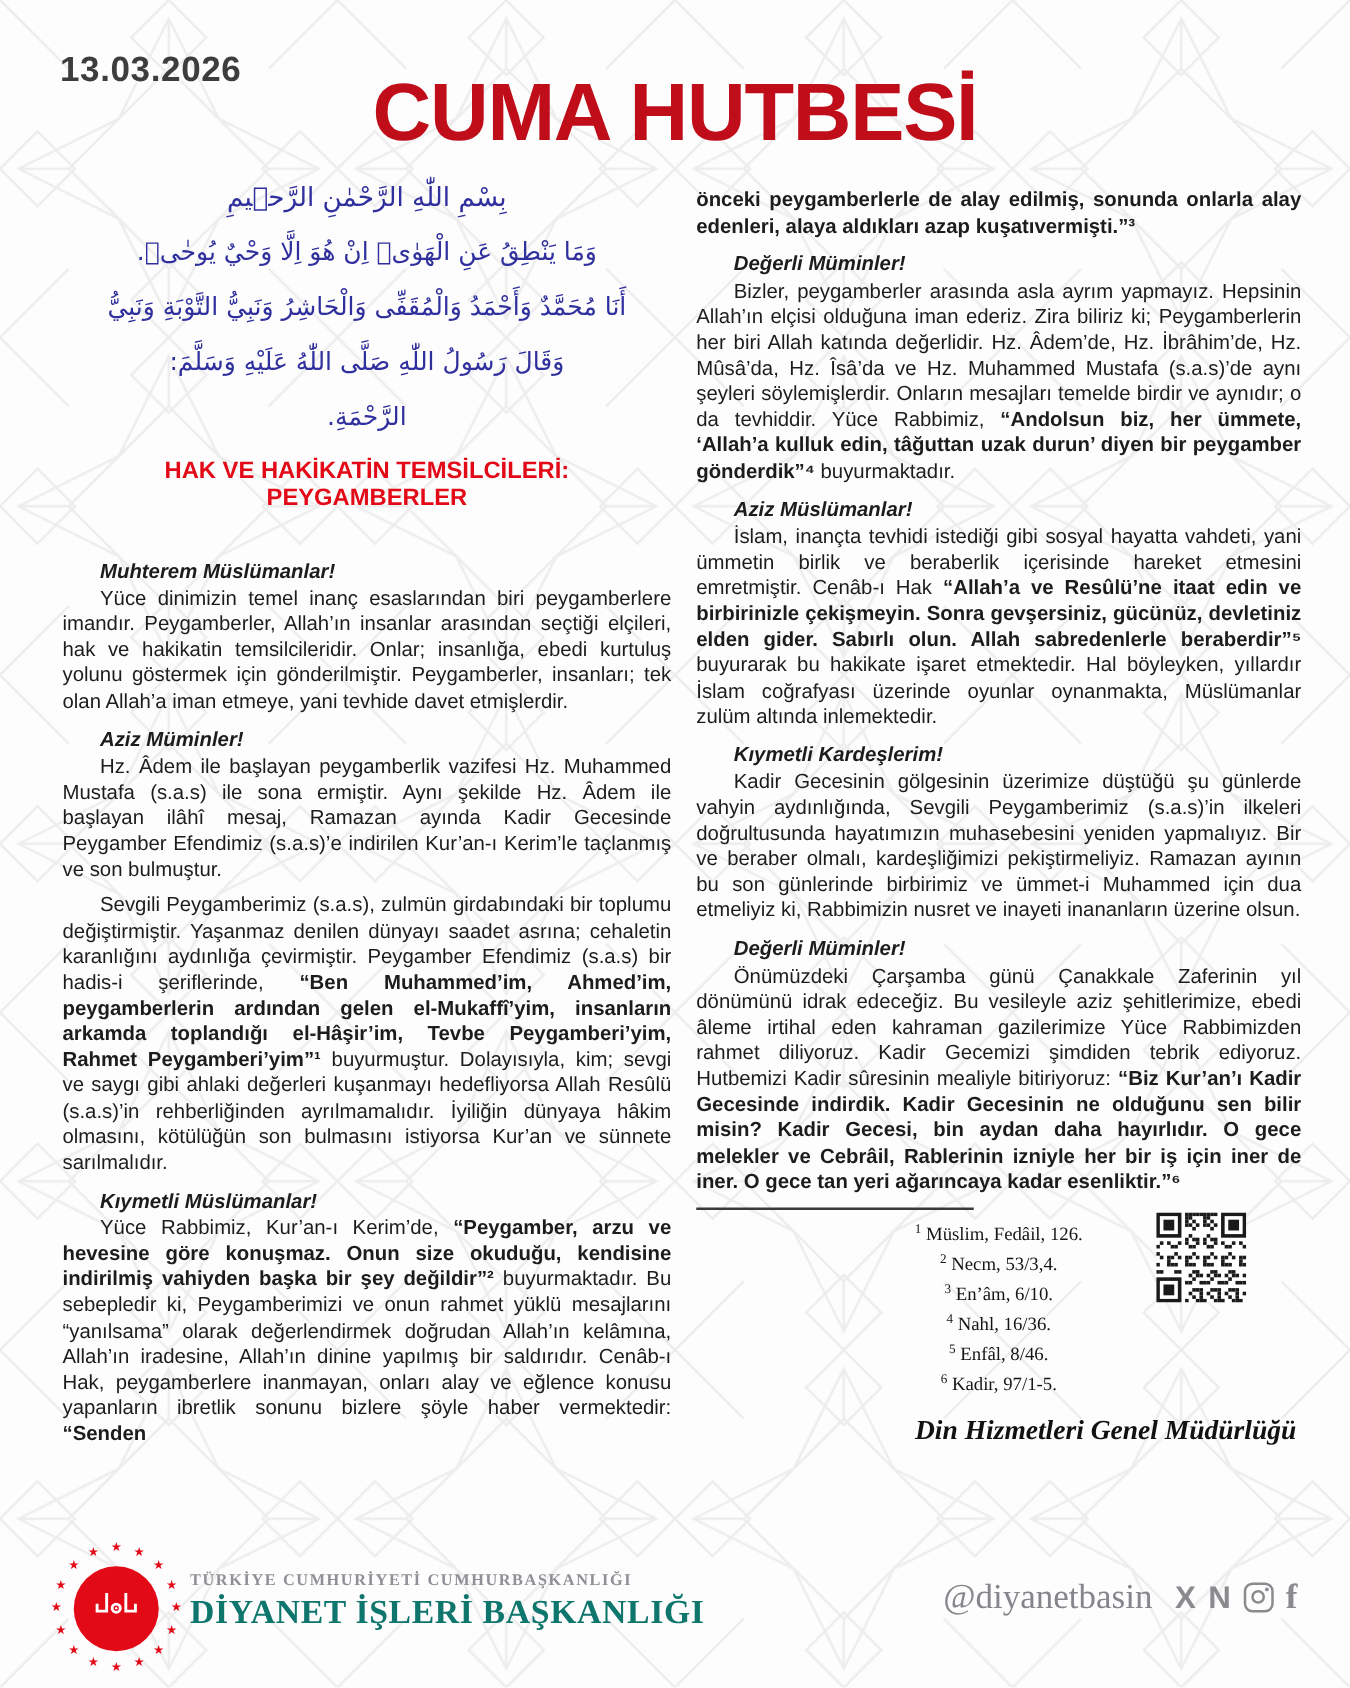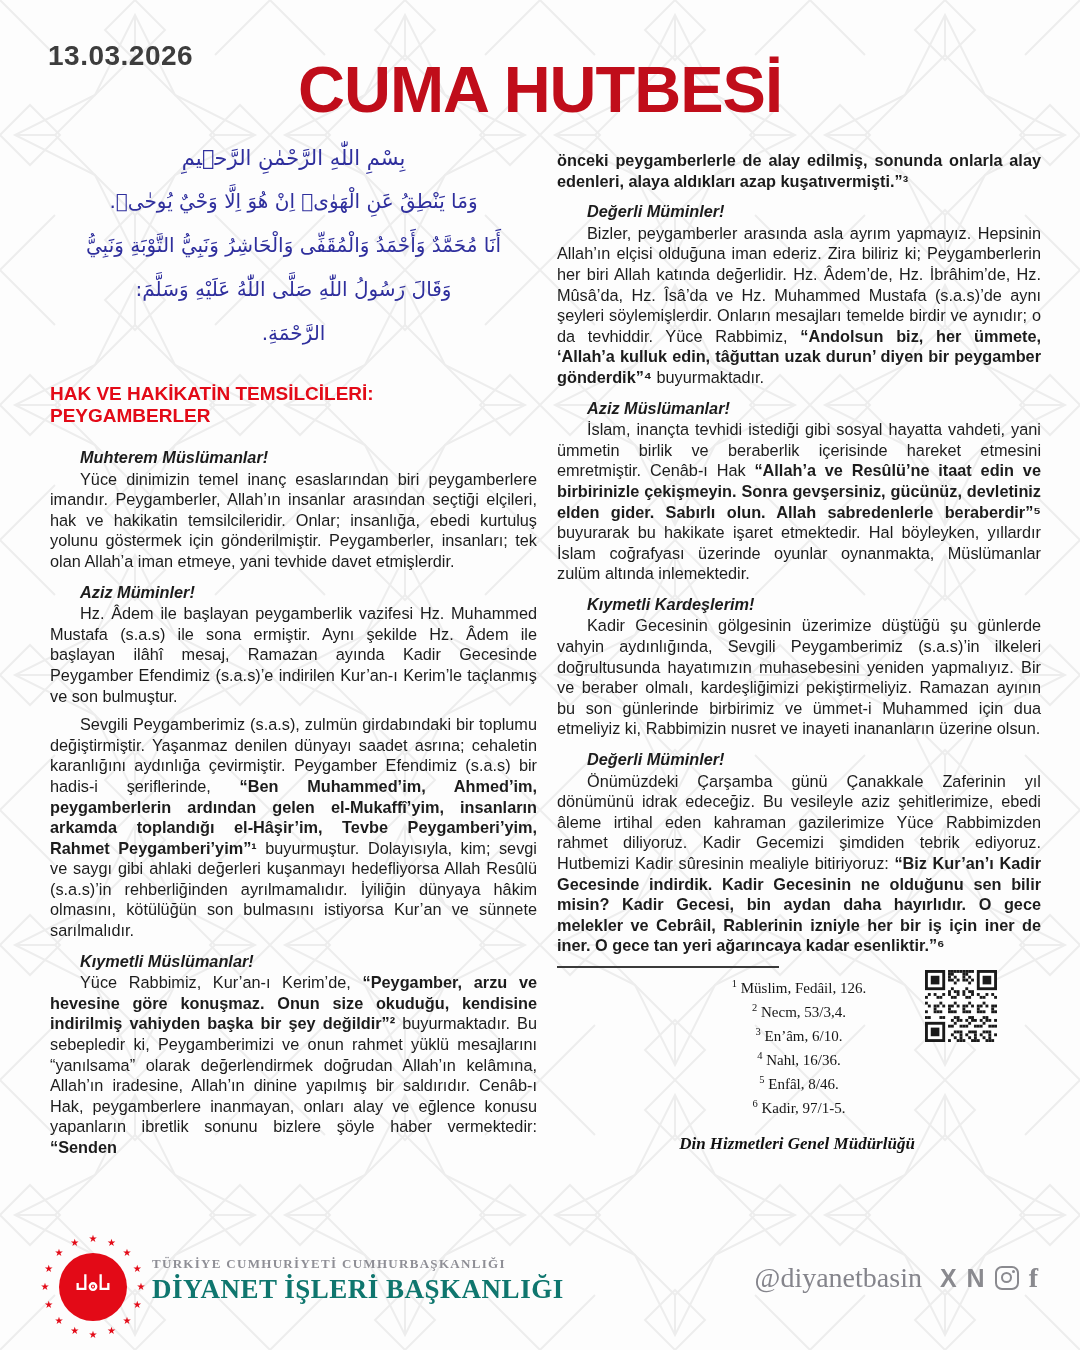--- a/index.html
+++ b/index.html
@@ -26,41 +26,41 @@
   .arabic {
     left:50px; top:146px; width:487px;
     text-align:center; direction:rtl;
     font-family:"DejaVu Sans", sans-serif;
     color:#2f2f9d;
   }
   .arabic-basmala { font-size:21px; margin-bottom:18px; }
   .arabic-line { font-size:20px; margin-bottom:17px; line-height:1.35; }
 
   .sermon-heading {
-    left:50px; top:383px; width:487px;
-    text-align:left; font-size:19px; font-weight:bold; color:#e30a17;
+    left:50px; top:366px; width:487px;
+    text-align:center; font-size:19px; font-weight:bold; color:#e30a17;
   }
 
   .col { text-align:justify; font-size:16.3px; line-height:20.6px; }
   .col-left  { left:50px;  top:437px; width:487px; }
   .col-right { left:557px; top:150px; width:484px; }
 
   .sec-heading { font-weight:bold; text-indent:30px; margin:10px 0 1px 0; text-align:left;font-style:italic; }
   .para { text-indent:30px; margin-bottom:8px; }
   .para.no-indent { text-indent:0; }
   .para b { font-weight:bold; }
 
   .footnote-sec { position:relative; margin-top:10px; }
   .fn-divider { width:222px; border-top:2px solid #3a3a3a; margin-bottom:6px; }
   .fn-list { font-family:Liberation Serif, serif; font-size:15px; line-height:19px; color:#151515; text-align:center; }
   .fn-item sup { font-size:10.5px; }
   .qr { position:absolute; right:44px; top:4px; width:72px; height:72px; }
   .signature {
-    margin-top:16px; text-align:center; padding-right:4px;
-    font-family:"Liberation Serif", serif; font-style:italic; font-weight:bold; font-size:17px; color:#111;
+    margin-top:16px; text-align:right; padding-right:4px;
+    font-family:"Liberation Serif", serif; font-style:italic; font-weight:bold; font-size:22px; color:#111;
   }
 
   .footer { left:0; top:1232px; width:1080px; height:118px; }
   .logo { position:absolute; left:40px; top:2px; width:106px; height:106px; }
   .logo-circle {
     position:absolute; left:19px; top:19px; width:68px; height:68px;
     background:#e30a17; border-radius:50%;
     display:flex; align-items:center; justify-content:center;
   }
   .logo-circle svg { width:46px; height:46px; }

